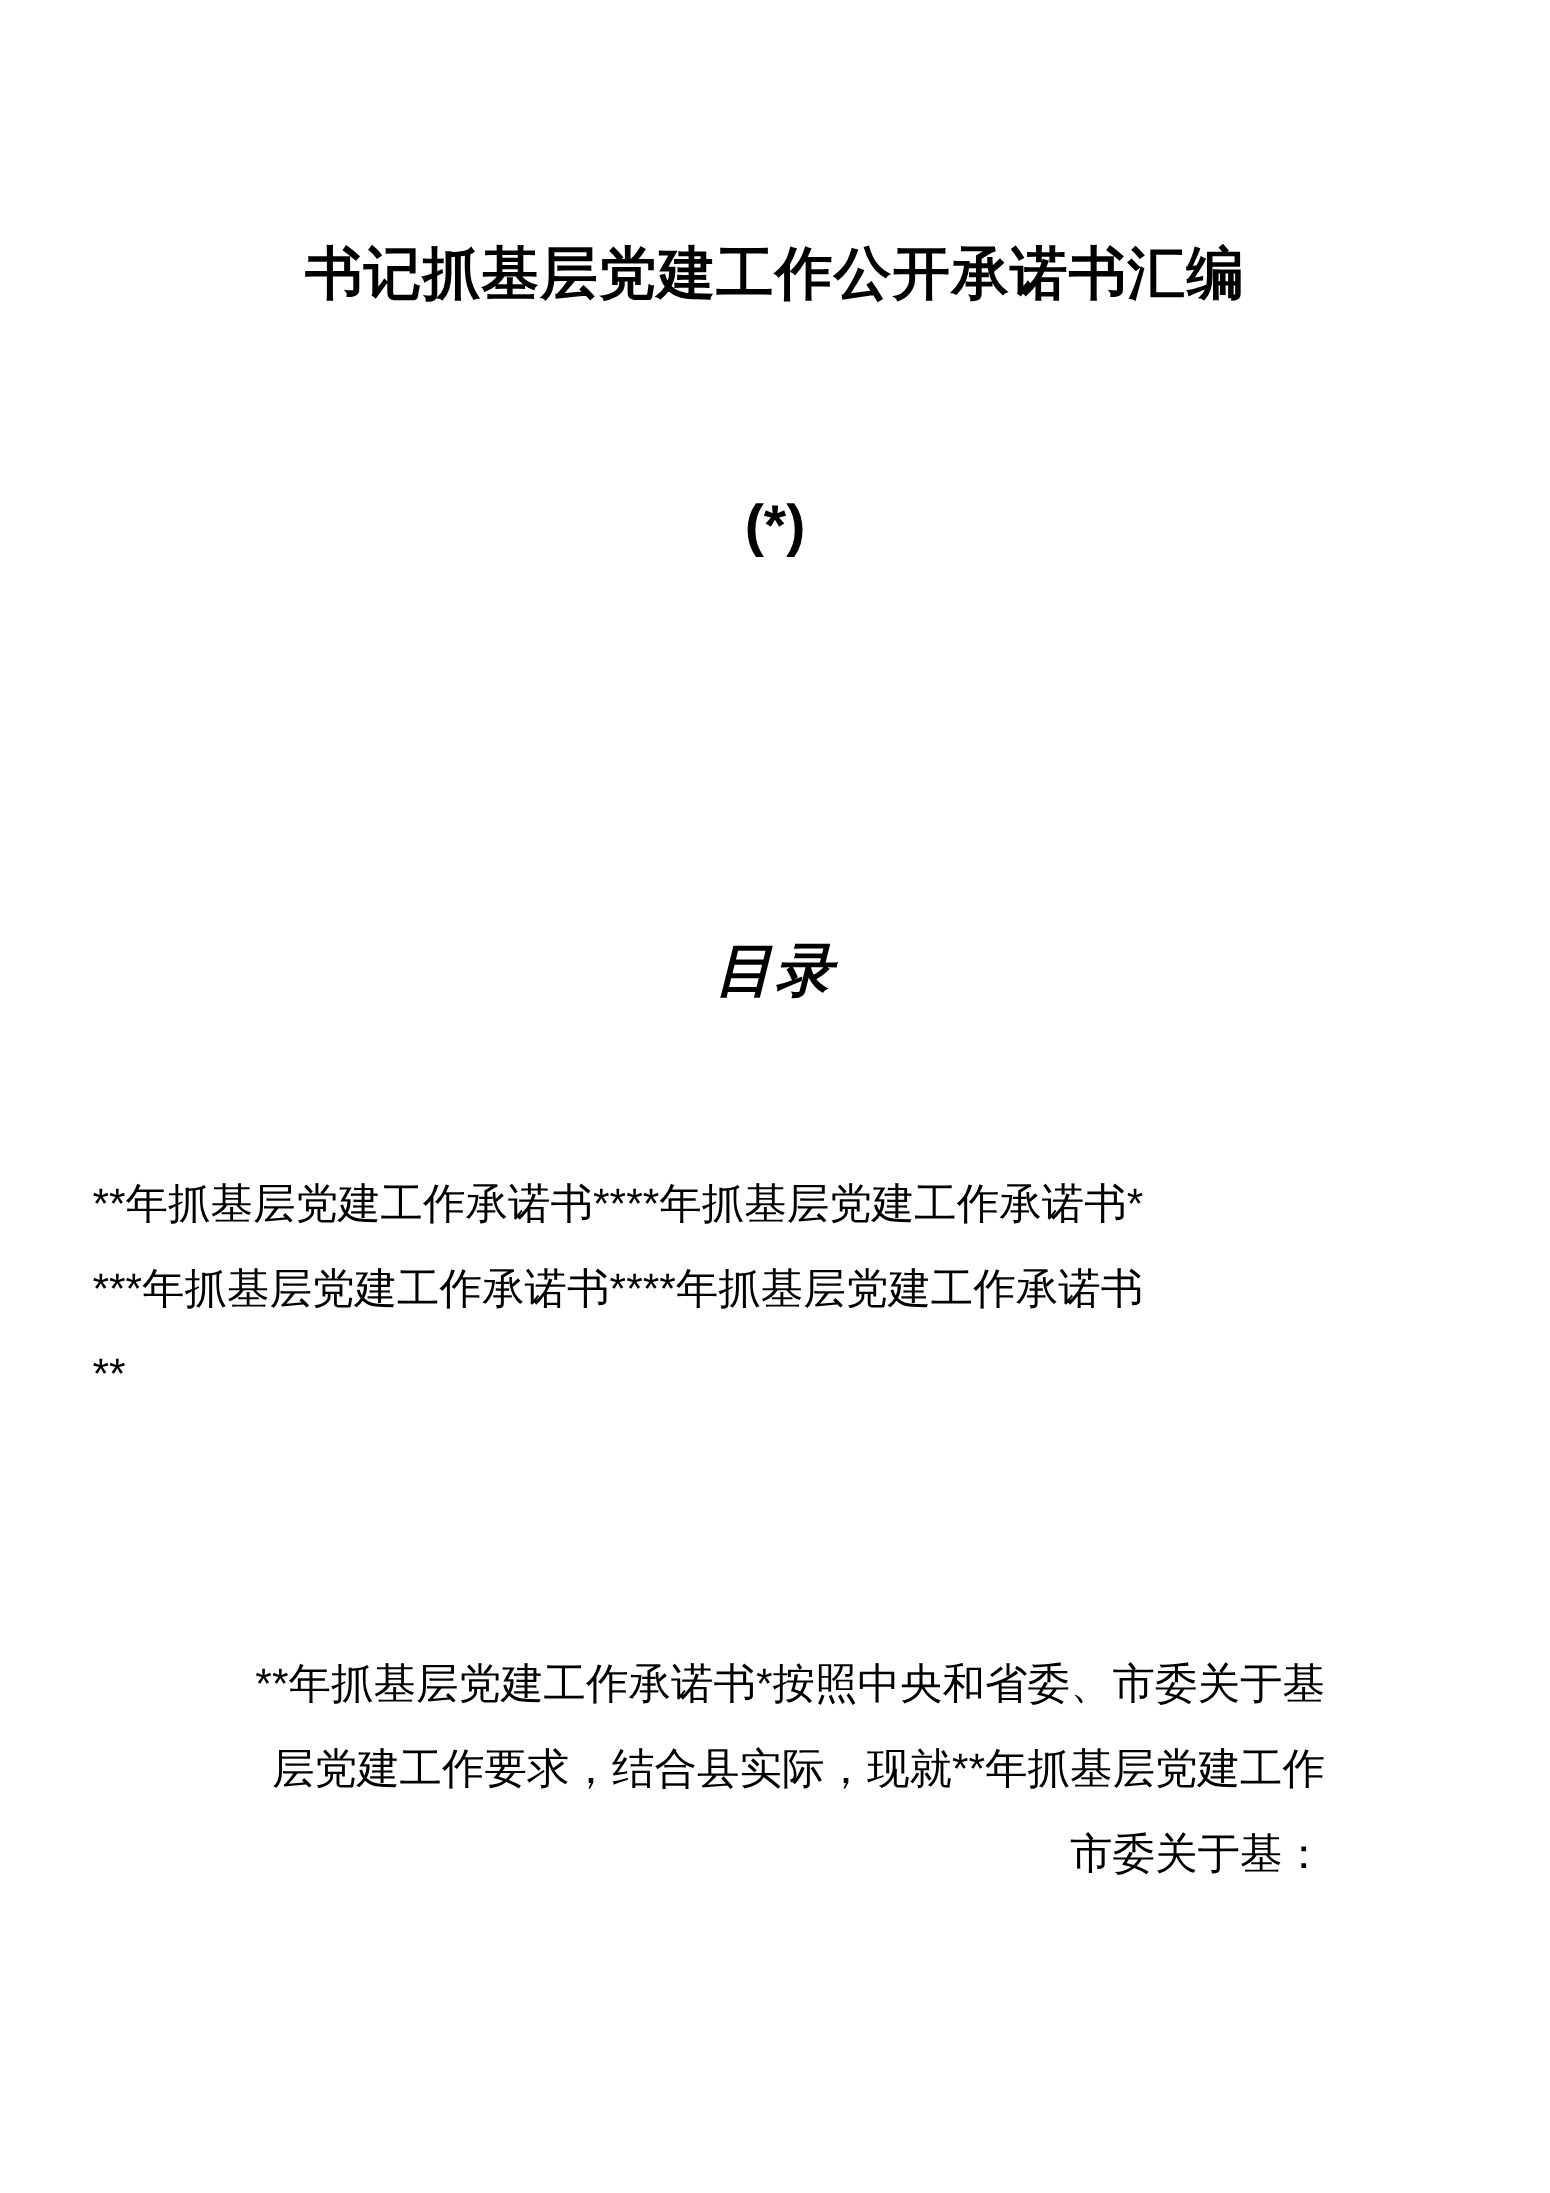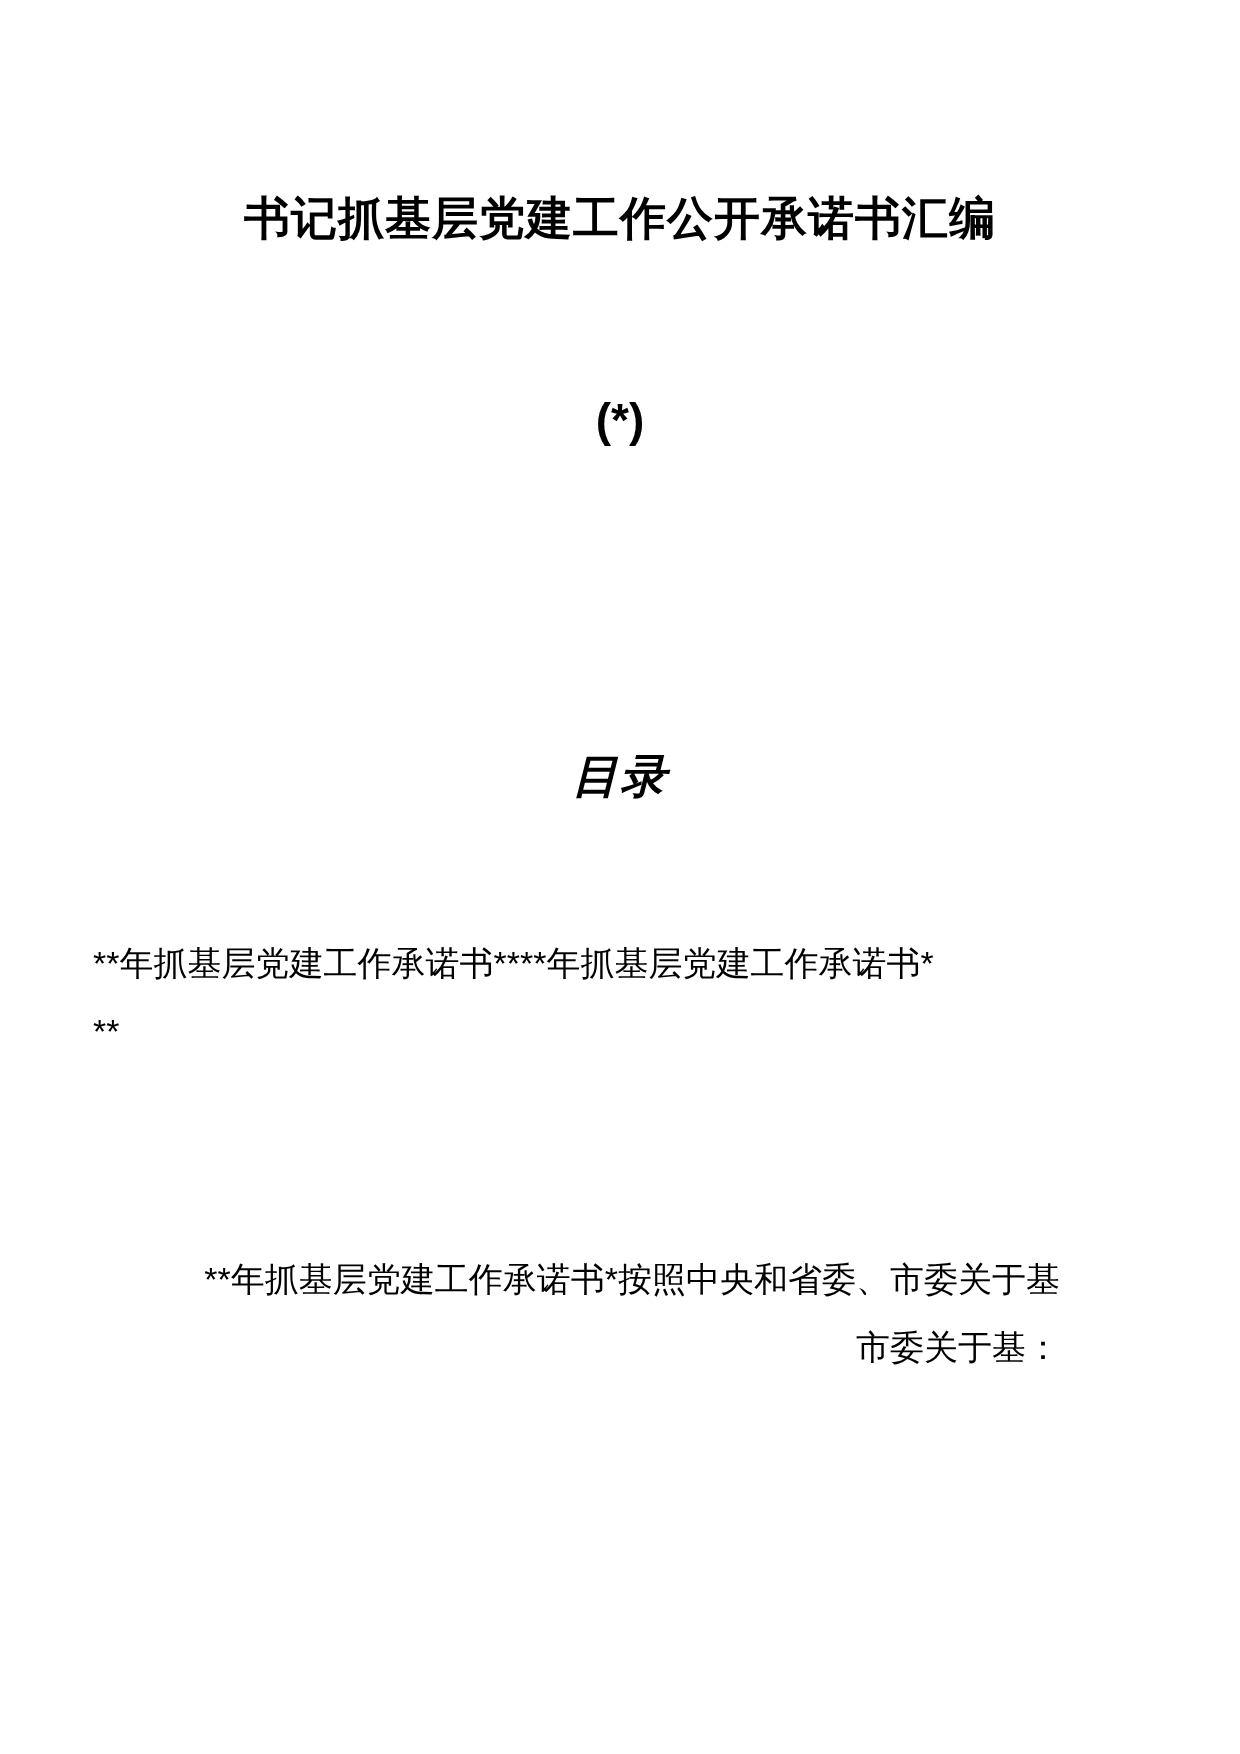--- a/index.html
+++ b/index.html
@@ -38,21 +38,21 @@
     margin: 300px 0 0 0;
     padding: 0;
     text-align: center;
     font-size: 46px;
     line-height: 54px;
     font-weight: 900;
     letter-spacing: 2px;
     font-style: italic;
   }
   .text-block {
-    padding-left: 93px;
+    padding-left: 74px;
     padding-right: 180px;
   }
   .text-block p {
     margin: 0;
     padding: 0;
     font-size: 34px;
     line-height: 68px;
     font-weight: 400;
     white-space: nowrap;
   }
@@ -70,21 +70,23 @@
 <div class="page">
 
   <h1 class="doc-title">书记抓基层党建工作公开承诺书汇编</h1>
 
   <div class="star-line">(*)</div>
 
   <h2 class="toc-heading">目录</h2>
 
   <div class="text-block toc-block">
     <p>**年抓基层党建工作承诺书****年抓基层党建工作承诺书*</p>
+    <p>***年抓基层党建工作承诺书****年抓基层党建工作承诺书</p>
     <p>**</p>
   </div>
 
   <div class="text-block body-block">
     <p>**年抓基层党建工作承诺书*按照中央和省委、市委关于基</p>
+    <p>层党建工作要求，结合县实际，现就**年抓基层党建工作</p>
     <p>市委关于基：</p>
   </div>
 
 </div>
 
 </body></html>

